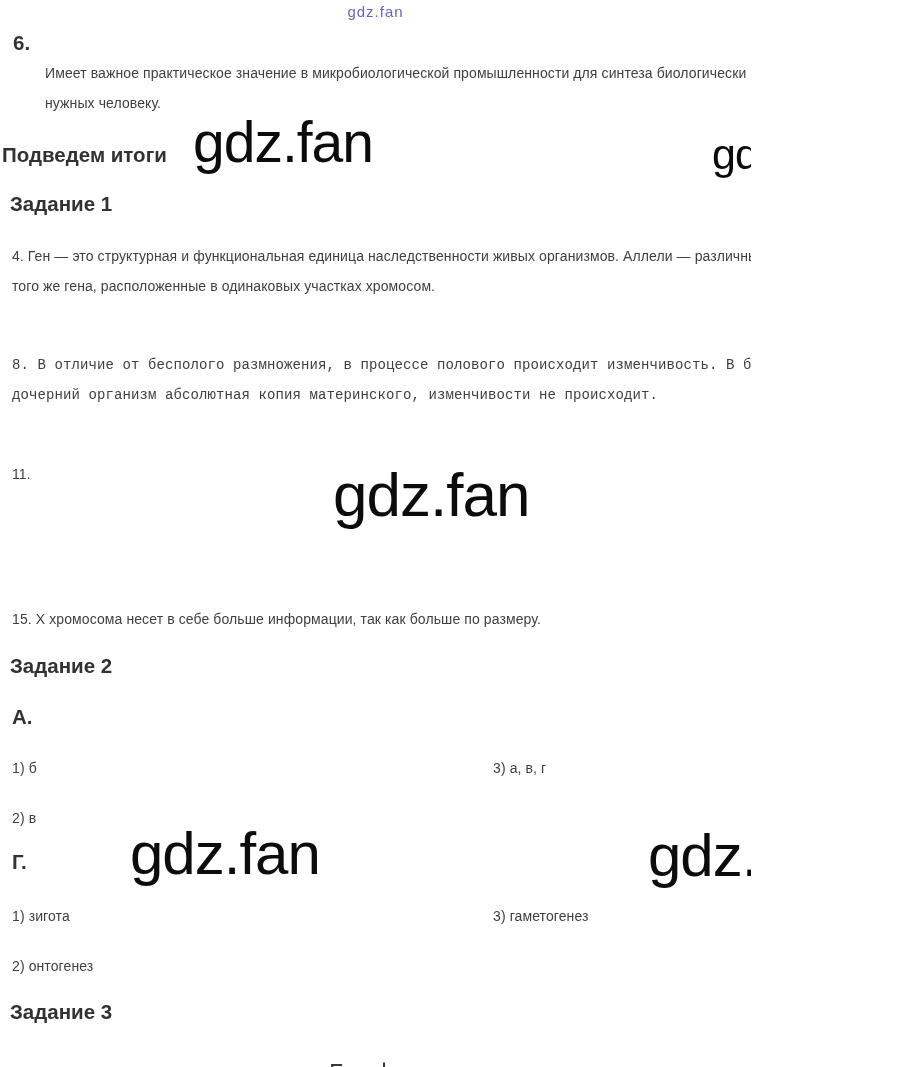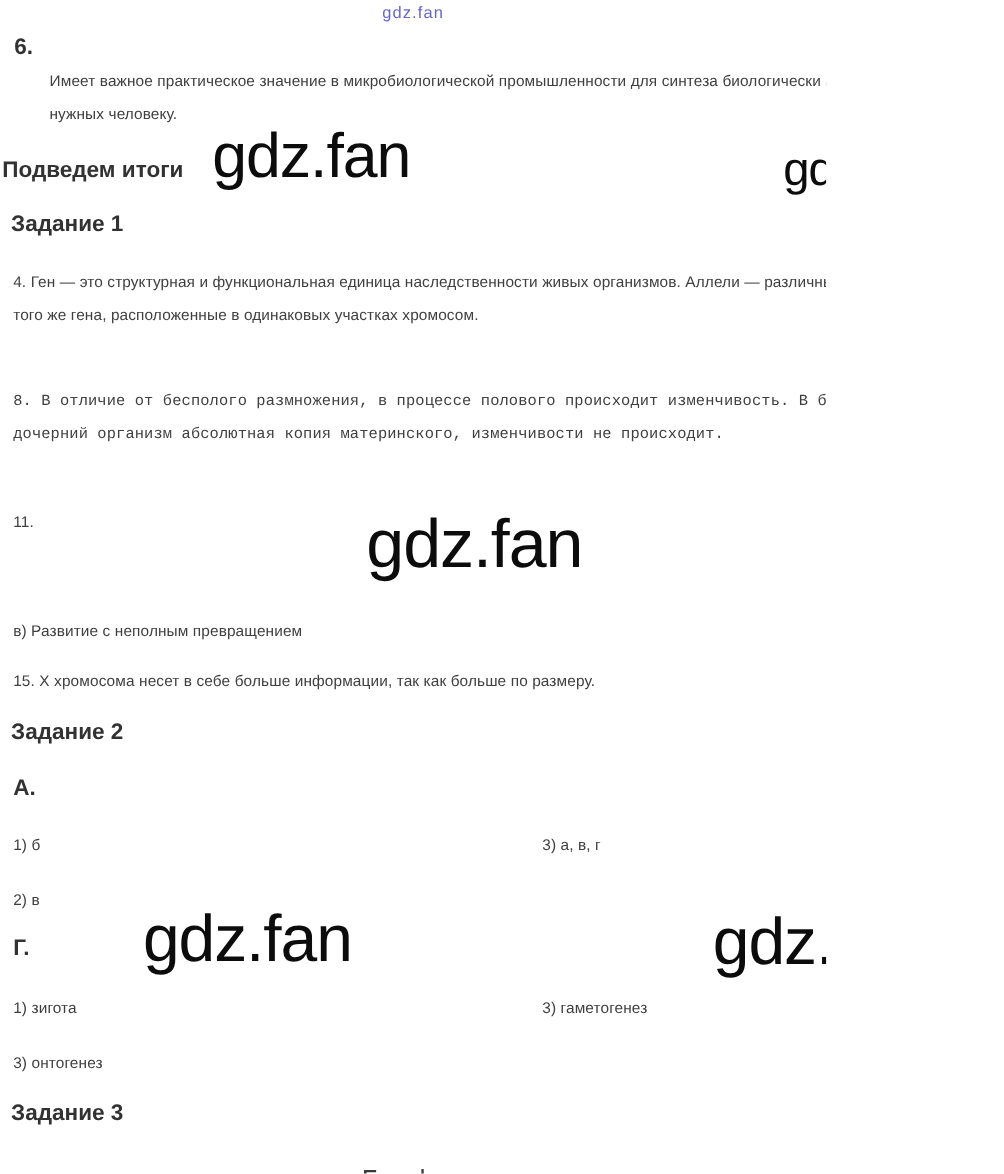--- a/index.html
+++ b/index.html
@@ -63,37 +63,36 @@
   <div class="abs wm" style="top: 133px; left: 712px; font-size: 43px;">gdz.fan</div>
 
   <div class="abs heading" style="top: 192px; left: 10px;">Задание 1</div>
 
   <div class="abs body-text" style="top: 241px; left: 12px; width: 885px;">4. Ген — это структурная и функциональная единица наследственности живых организмов. Аллели — различные формы одного и того же гена, расположенные в одинаковых участках хромосом.</div>
 
   <div class="abs body-text" style="top: 350px; left: 12px; width: 862px; font-family: Liberation Mono, monospace;">8. В отличие от бесполого размножения, в процессе полового происходит изменчивость. В бесполом же дочерний организм абсолютная копия материнского, изменчивости не происходит.</div>
 
   <div class="abs body-text single-line" style="top: 459px; left: 12px;">11.</div>
   <div class="abs wm" style="top: 464px; left: 333px; font-size: 62px;">gdz.fan</div>
-  <div class="abs body-text single-line" style="top: 558px; left: 12px;">в) Развитие с неполным превращением</div>
 
   <div class="abs body-text single-line" style="top: 604px; left: 12px;">15. Х хромосома несет в себе больше информации, так как больше по размеру.</div>
 
   <div class="abs heading" style="top: 654px; left: 10px;">Задание 2</div>
 
   <div class="abs heading" style="top: 705px; left: 12px;">А.</div>
 
   <div class="abs body-text single-line" style="top: 753px; left: 12px;">1) б</div>
   <div class="abs body-text single-line" style="top: 753px; left: 493px;">3) а, в, г</div>
   <div class="abs body-text single-line" style="top: 803px; left: 12px;">2) в</div>
 
   <div class="abs heading" style="top: 850px; left: 12px;">Г.</div>
   <div class="abs wm" style="top: 824px; left: 130px; font-size: 60px;">gdz.fan</div>
   <div class="abs wm" style="top: 826px; left: 648px; font-size: 60px;">gdz.fan</div>
 
   <div class="abs body-text single-line" style="top: 901px; left: 12px;">1) зигота</div>
   <div class="abs body-text single-line" style="top: 901px; left: 493px;">3) гаметогенез</div>
-  <div class="abs body-text single-line" style="top: 951px; left: 12px;">3) онтогенез</div>
+  <div class="abs body-text single-line" style="top: 951px; left: 12px;">2) онтогенез</div>
 
   <div class="abs heading" style="top: 1000px; left: 10px;">Задание 3</div>
 
   <div class="abs footer-brand" style="top: 1031px; left: 0;">Гдз.фан</div>
 
 </div>
 
 </body></html>

